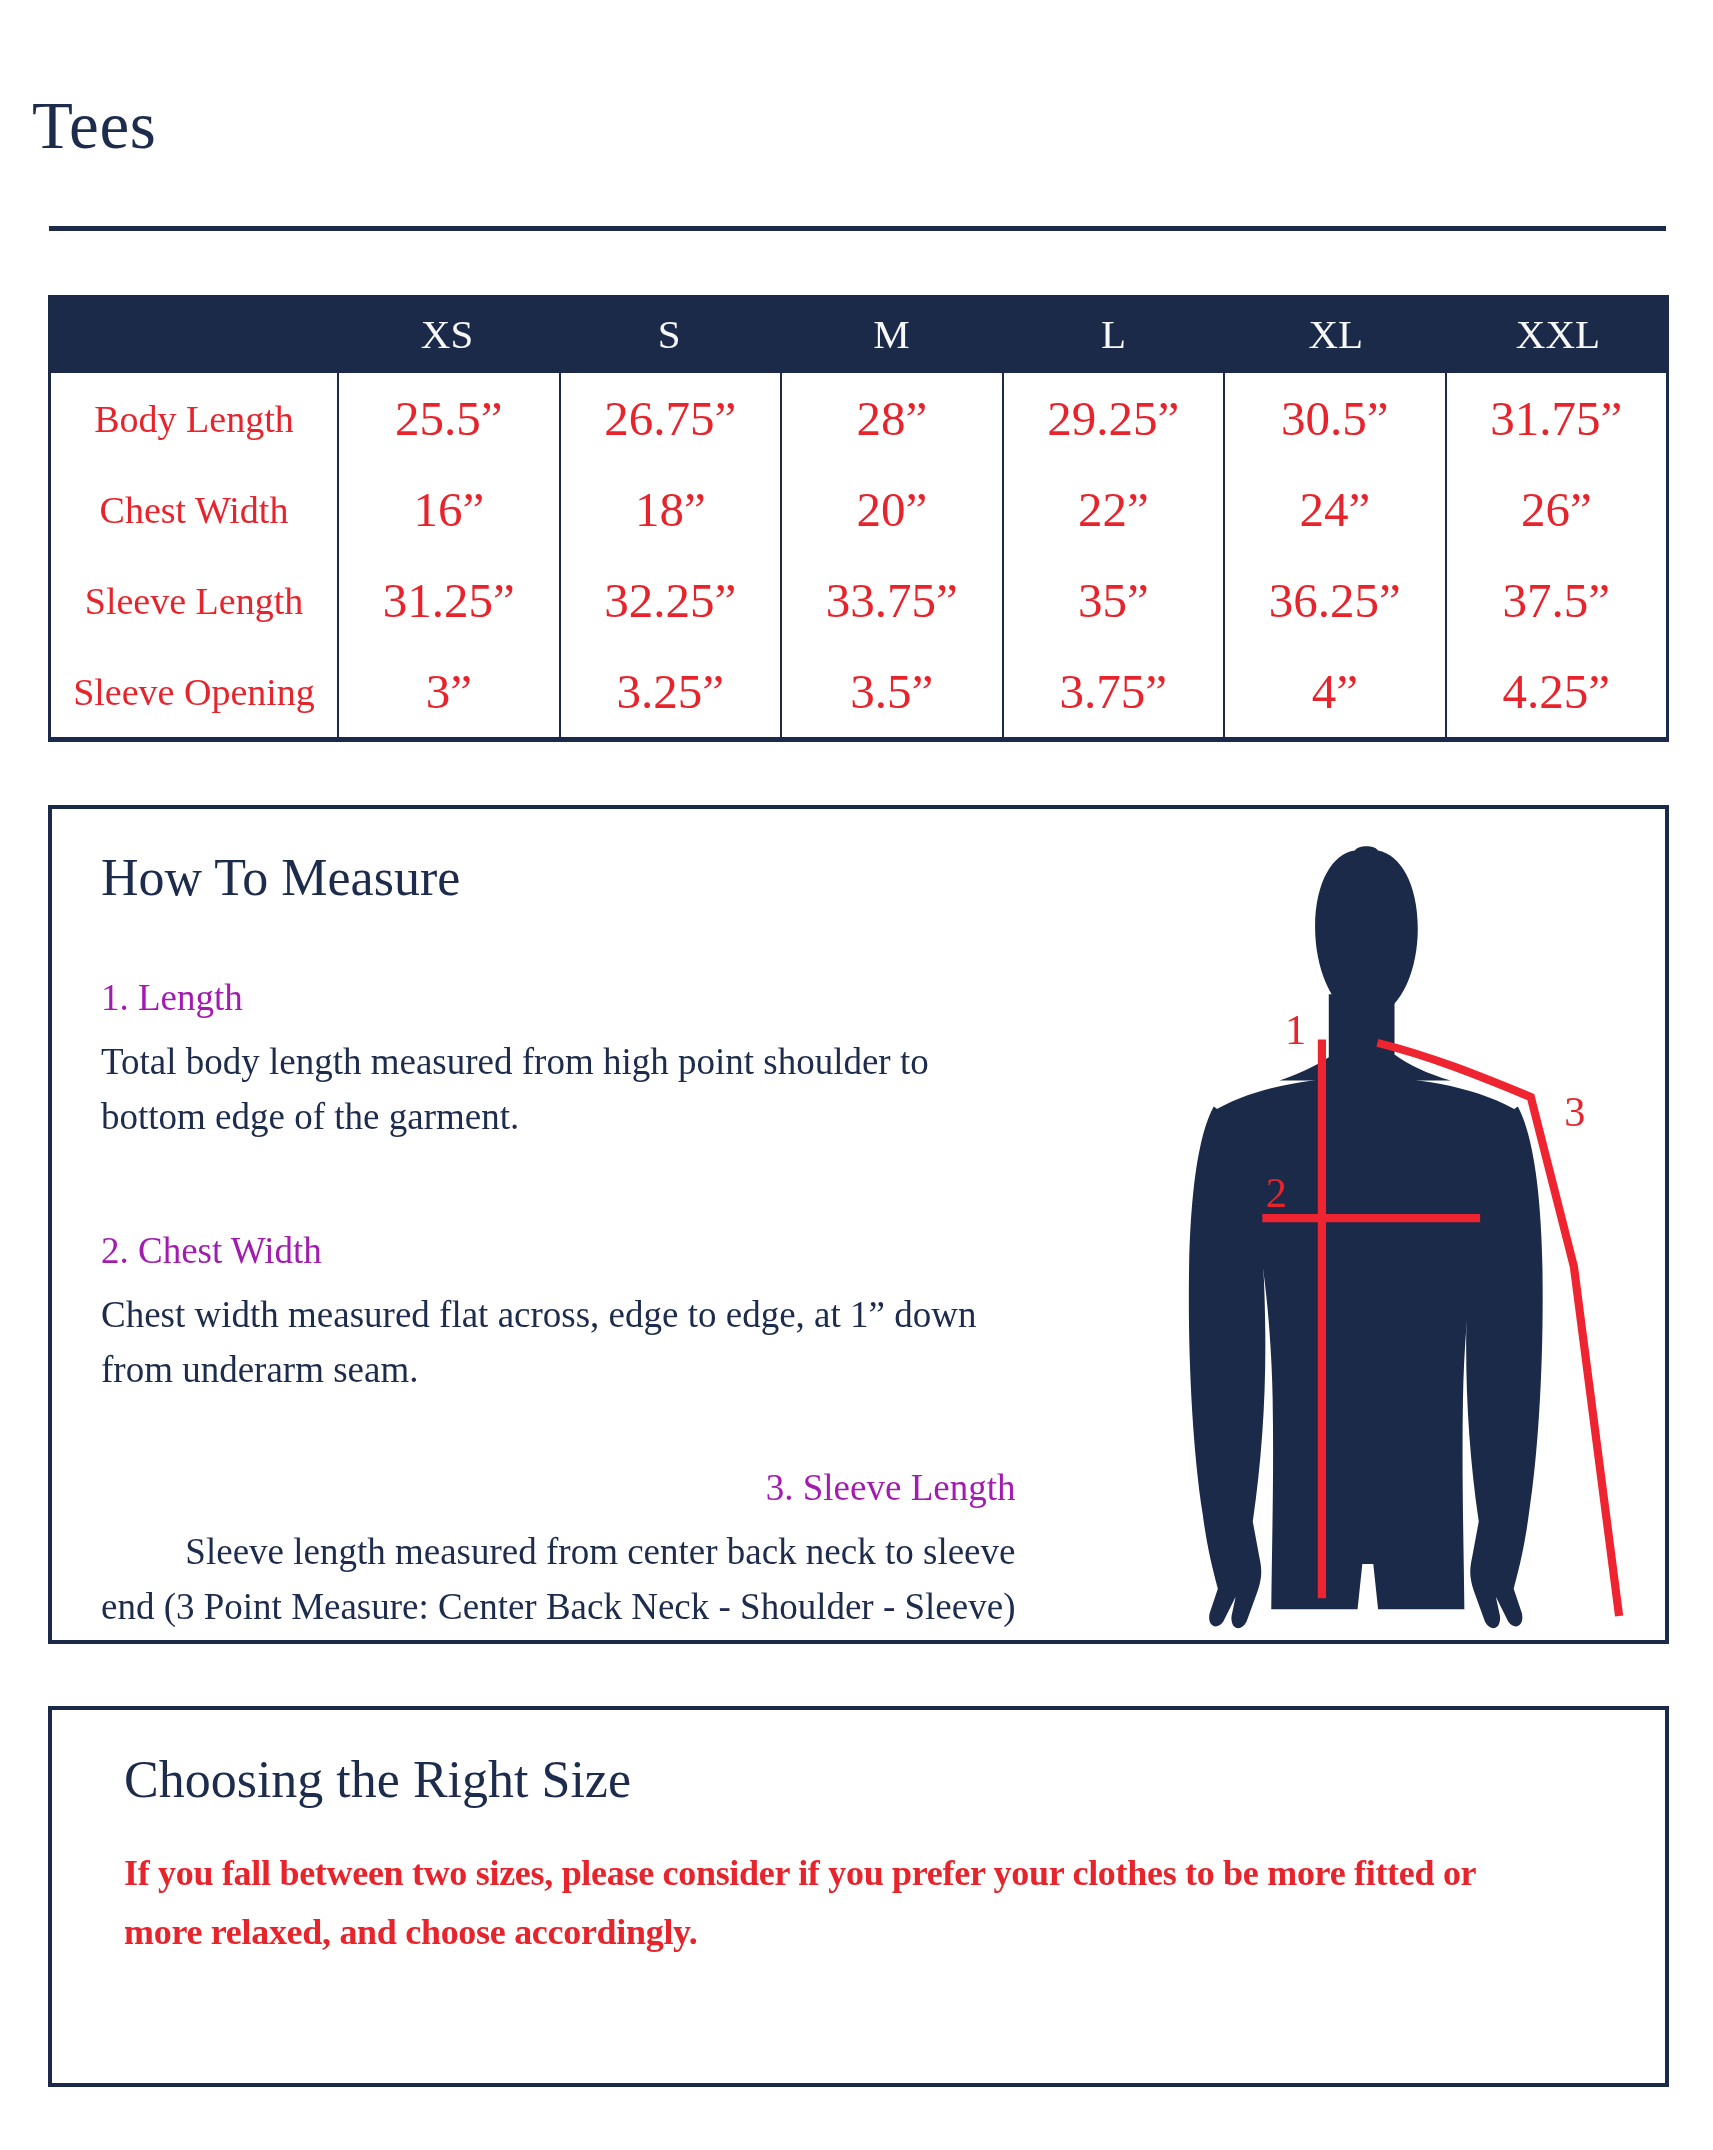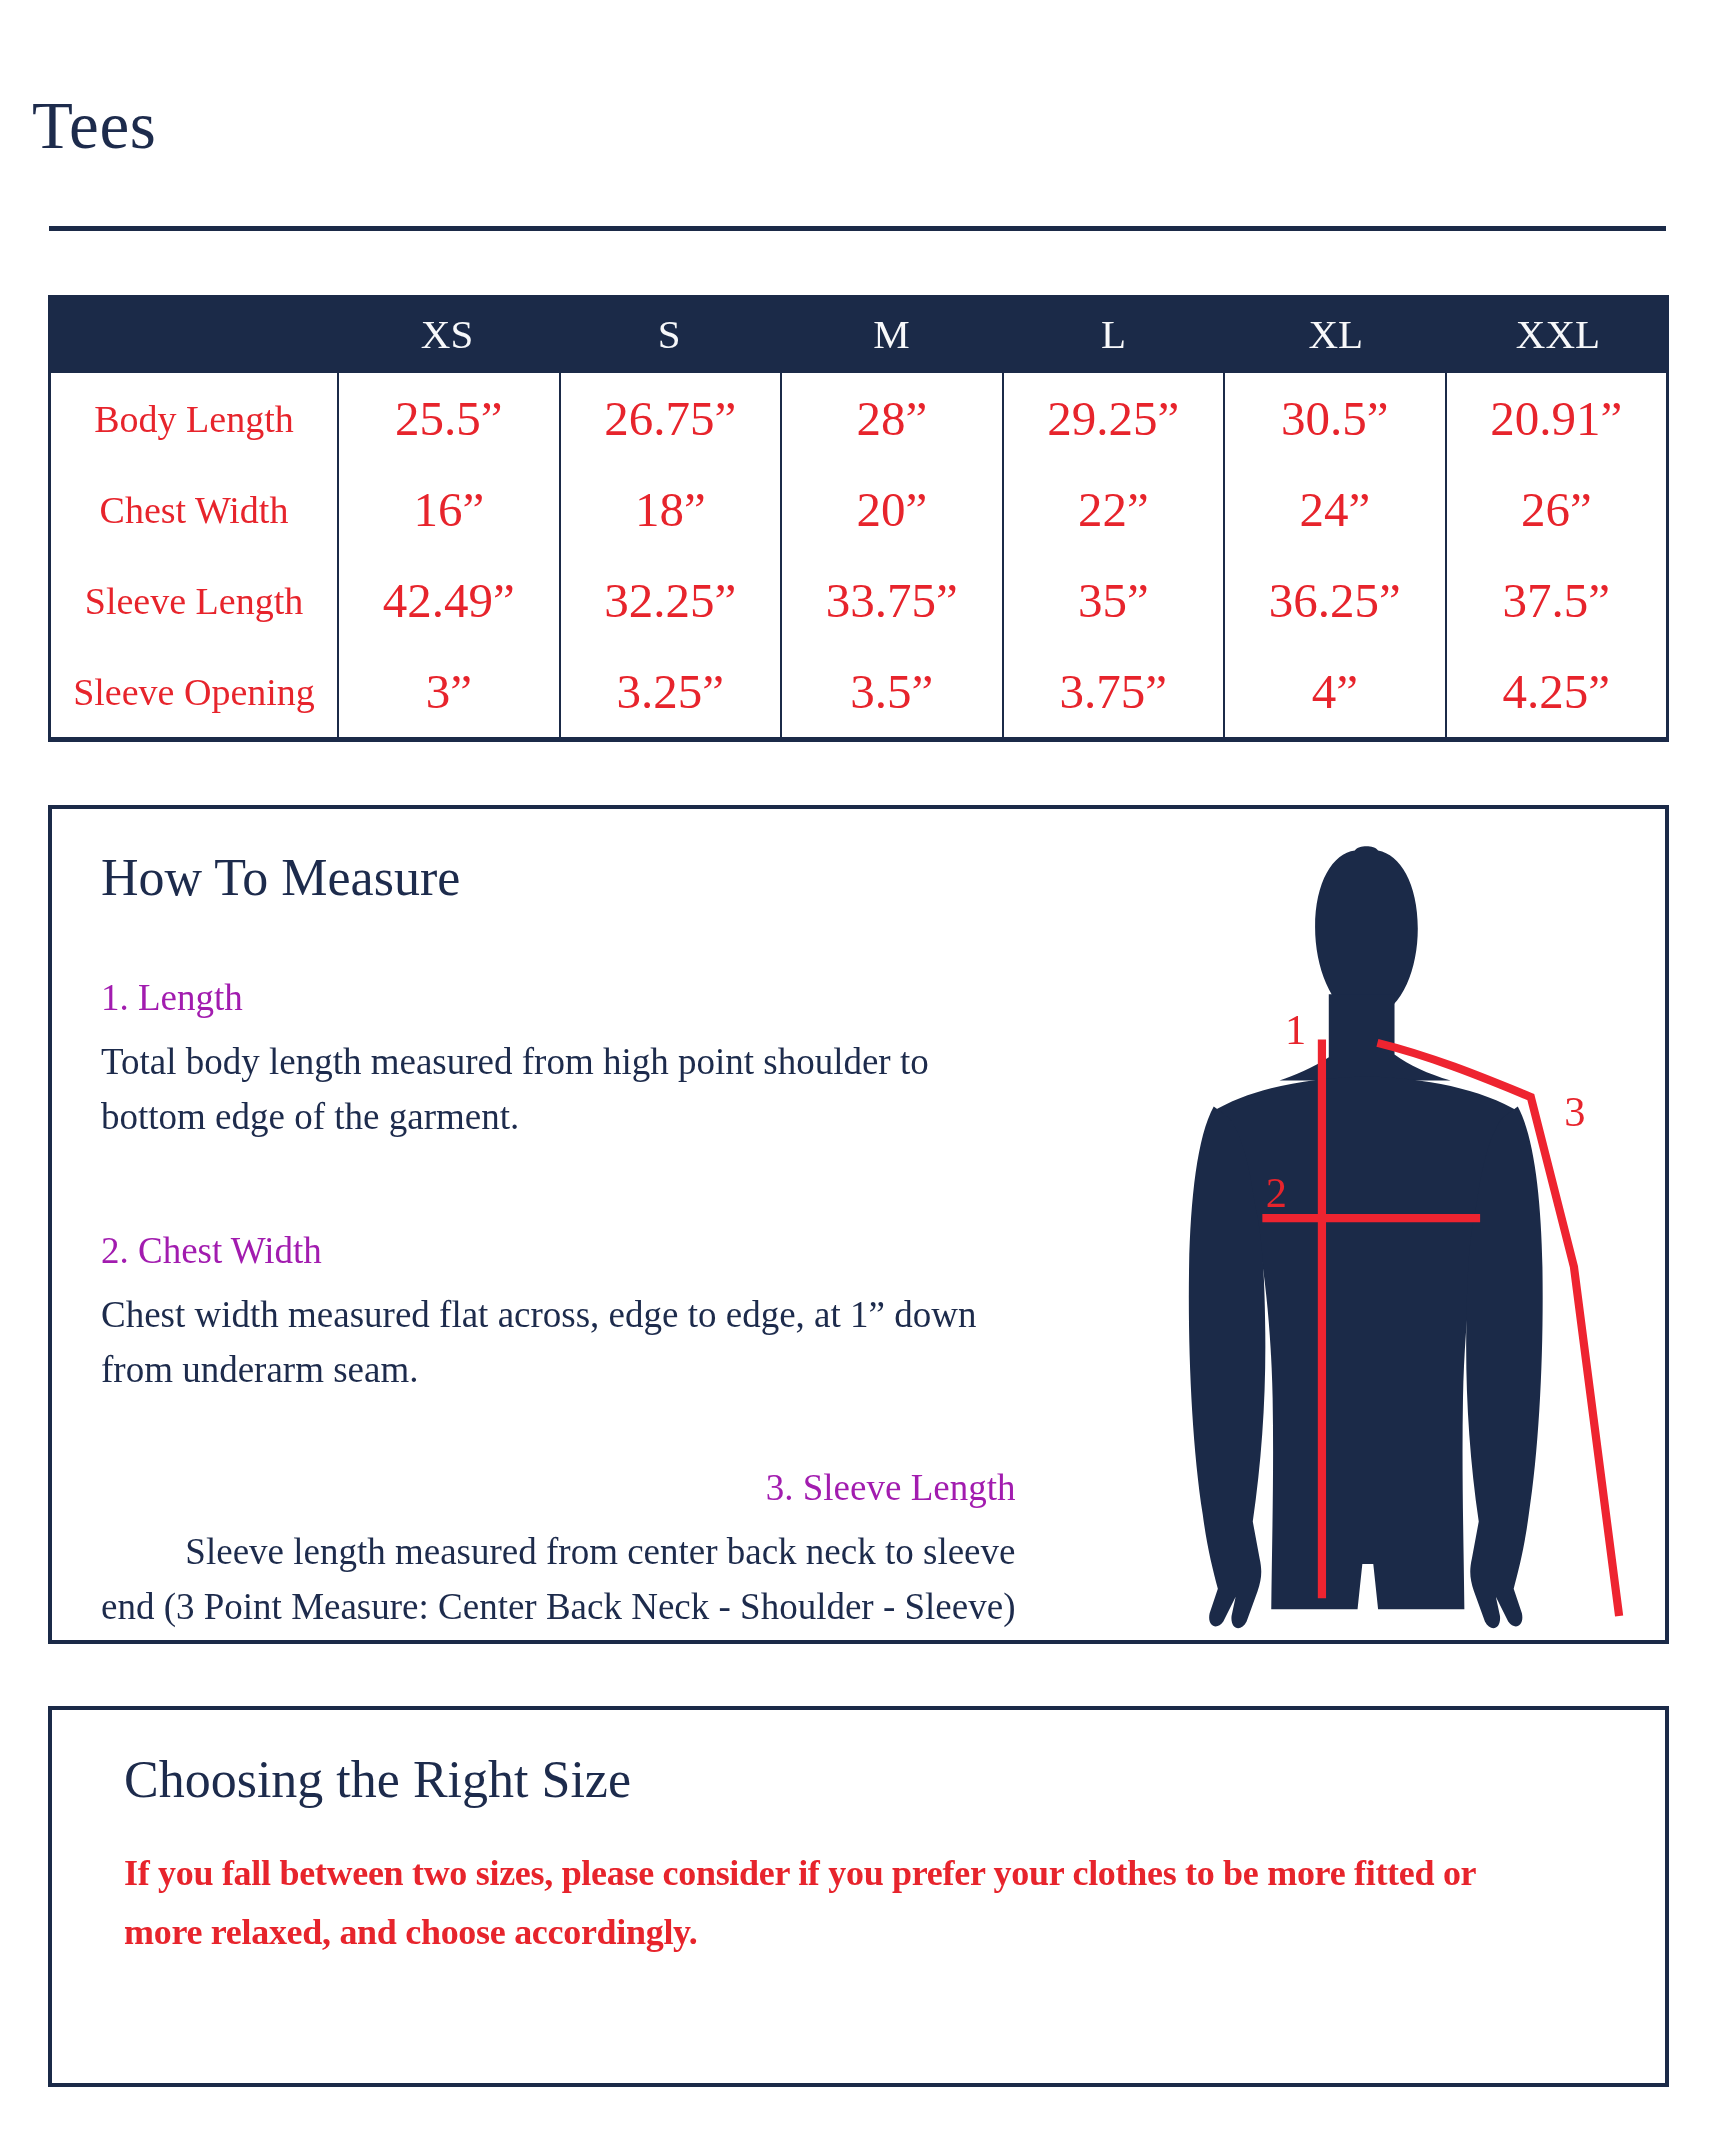--- a/index.html
+++ b/index.html
@@ -104,32 +104,32 @@
       <div class="cell">XXL</div>
     </div>
     <div class="tbl-body">
 
       <div class="cell rowlabel">Body Length</div>
       <div class="cell vline">25.5”</div>
       <div class="cell vline">26.75”</div>
       <div class="cell vline">28”</div>
       <div class="cell vline">29.25”</div>
       <div class="cell vline">30.5”</div>
-      <div class="cell vline">20.91”</div>
+      <div class="cell vline">31.75”</div>
 
       <div class="cell rowlabel">Chest Width</div>
       <div class="cell vline">16”</div>
       <div class="cell vline">18”</div>
       <div class="cell vline">20”</div>
       <div class="cell vline">22”</div>
       <div class="cell vline">24”</div>
       <div class="cell vline">26”</div>
 
       <div class="cell rowlabel">Sleeve Length</div>
-      <div class="cell vline">42.49”</div>
+      <div class="cell vline">31.25”</div>
       <div class="cell vline">32.25”</div>
       <div class="cell vline">33.75”</div>
       <div class="cell vline">35”</div>
       <div class="cell vline">36.25”</div>
       <div class="cell vline">37.5”</div>
 
       <div class="cell rowlabel">Sleeve Opening</div>
       <div class="cell vline">3”</div>
       <div class="cell vline">3.25”</div>
       <div class="cell vline">3.5”</div>

